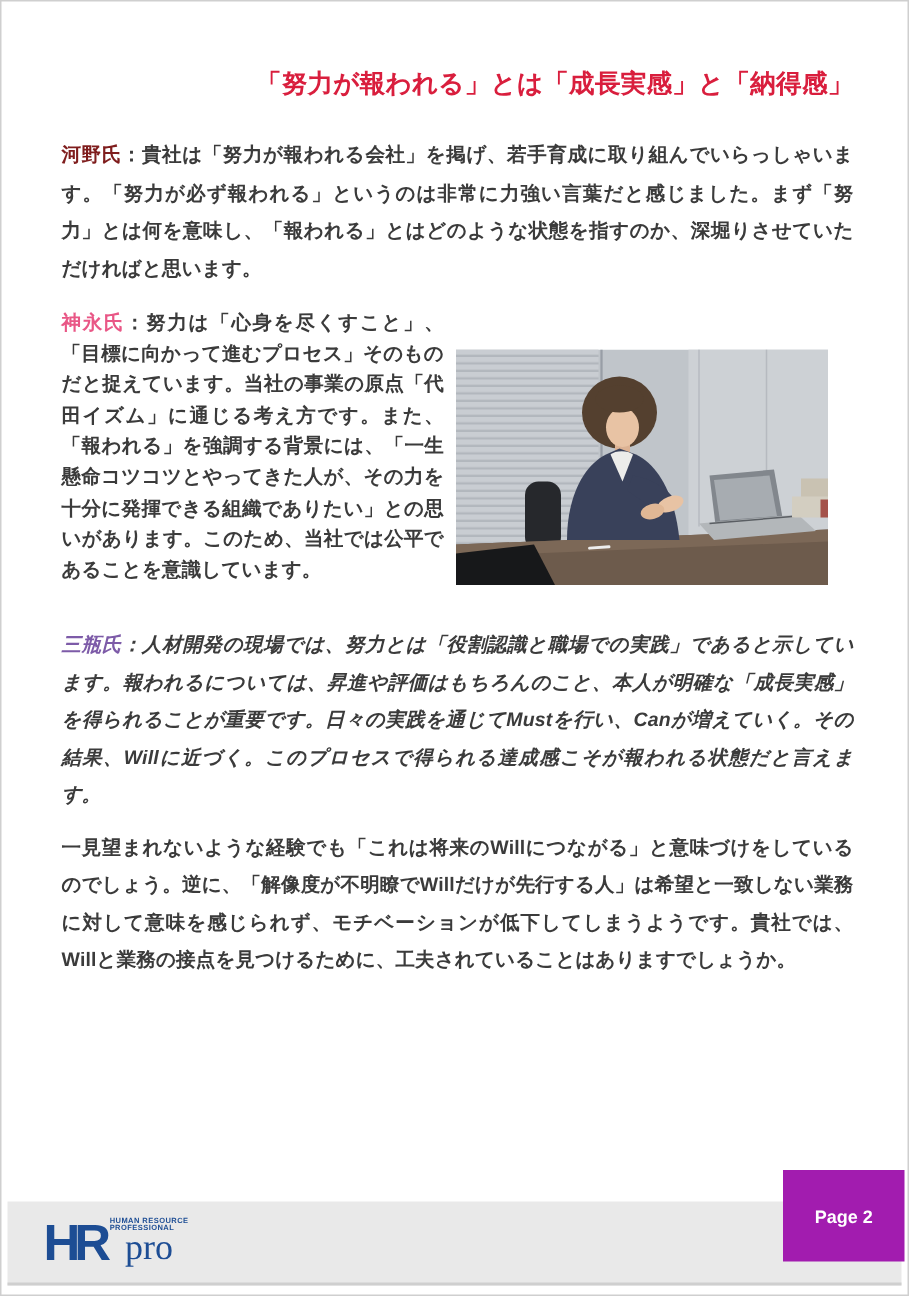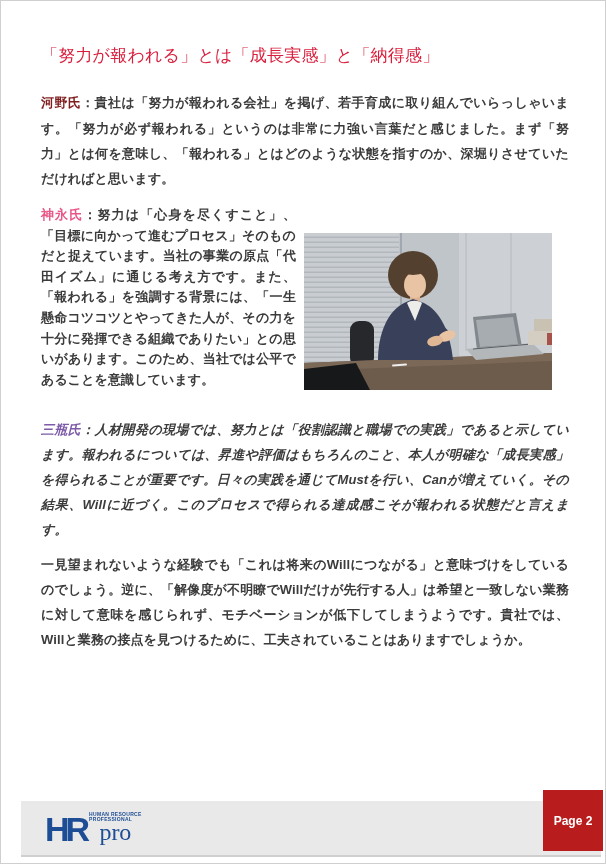--- a/index.html
+++ b/index.html
@@ -3,50 +3,50 @@
 <meta charset="utf-8">
 <style>
   html,body{margin:0;padding:0;background:#f0f0f0;}
   .page{
     position:relative;width:606px;height:864px;background:#ffffff;
     border:1px solid #cfcfcf;box-sizing:border-box;overflow:hidden;
     font-family:"Liberation Sans","DejaVu Sans",sans-serif;color:#3b3b3b;
   }
   .content{padding:44px 36px 0 40px;}
   .title{
-    font-size:17px;font-weight:400;color:#d91e3d;margin:0;line-height:22px;letter-spacing:0.2px;
+    font-size:17px;font-weight:700;color:#d91e3d;margin:0;line-height:22px;letter-spacing:0.2px;text-align:right;
   }
   .para{
     font-size:13px;line-height:25px;font-weight:600;text-align:justify;margin:0;letter-spacing:0.1px;
   }
   .p1{margin-top:23px;}
   .interview{display:flex;margin-top:14px;align-items:flex-end;}
   .interview .txt{flex:none;width:255px;line-height:20.6px;}
   .interview .photo{flex:none;width:248px;height:157px;margin-left:8px;display:block;}
   .p3{margin-top:27px;font-style:italic;}
   .p4{margin-top:6px;}
   .p5{margin-top:10px;}
   .speaker{font-weight:700;}
   .spk-blue{color:#7f1d1d;font-family:Liberation Mono, monospace;}
   .spk-pink{color:#e95786;}
   .spk-purple{color:#7d5ba8;}
 
   .footer-band{
-    position:absolute;left:20px;right:4px;bottom:6px;height:54px;
+    position:absolute;left:4px;right:4px;bottom:6px;height:54px;
     background:#e9e9e9;border-bottom:2px solid #cfcfcf;
   }
   .logo{
     position:absolute;left:24px;top:11px;display:flex;align-items:flex-end;color:#1d4d94;
   }
   .logo-hr{font-size:34px;font-weight:700;letter-spacing:-4px;line-height:27px;}
   .logo-right{display:flex;flex-direction:column;margin-left:3px;}
   .logo-tag{font-size:5px;line-height:5px;letter-spacing:0.3px;font-weight:700;white-space:nowrap;}
   .logo-pro{font-family:"Liberation Serif","DejaVu Serif",serif;font-size:24px;line-height:21px;font-weight:400;text-align:center;}
   .page-badge{
-    position:absolute;right:2px;bottom:12px;width:60px;height:61px;background:#b91c1c;
+    position:absolute;right:2px;bottom:22px;width:81px;height:61px;background:#a21caf;
     color:#ffffff;display:flex;align-items:center;justify-content:center;
     font-size:12px;font-weight:700;
   }
 </style>
 </head>
 <body>
 
 <div class="page">
   <div class="content">
 

